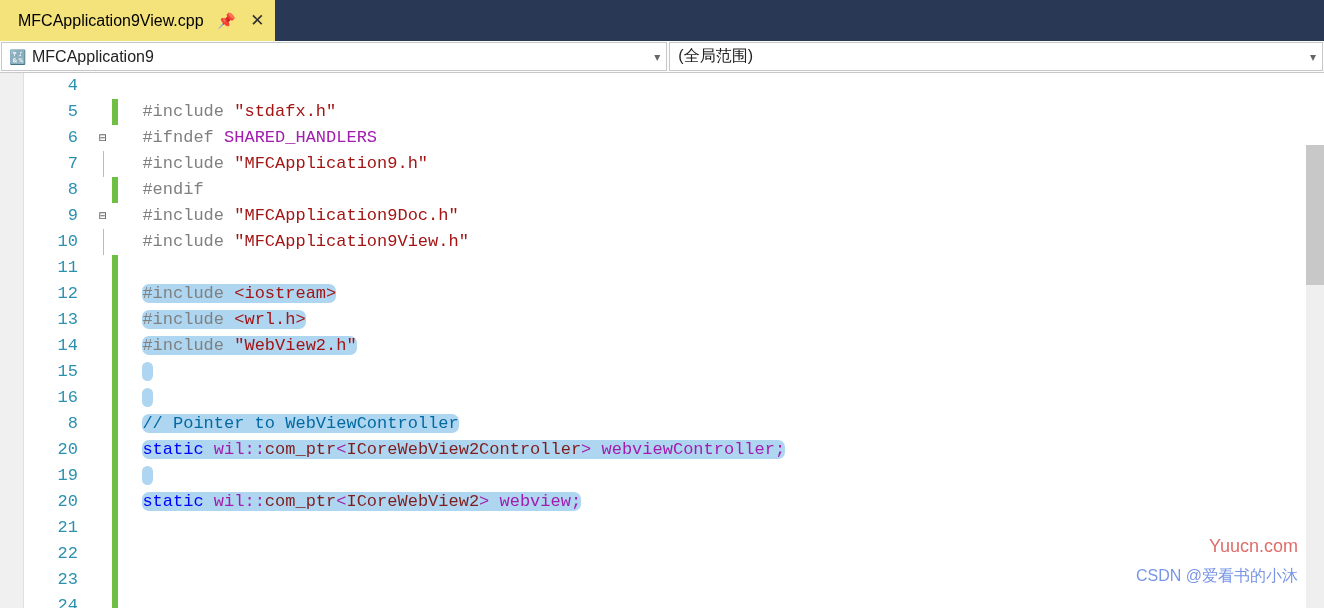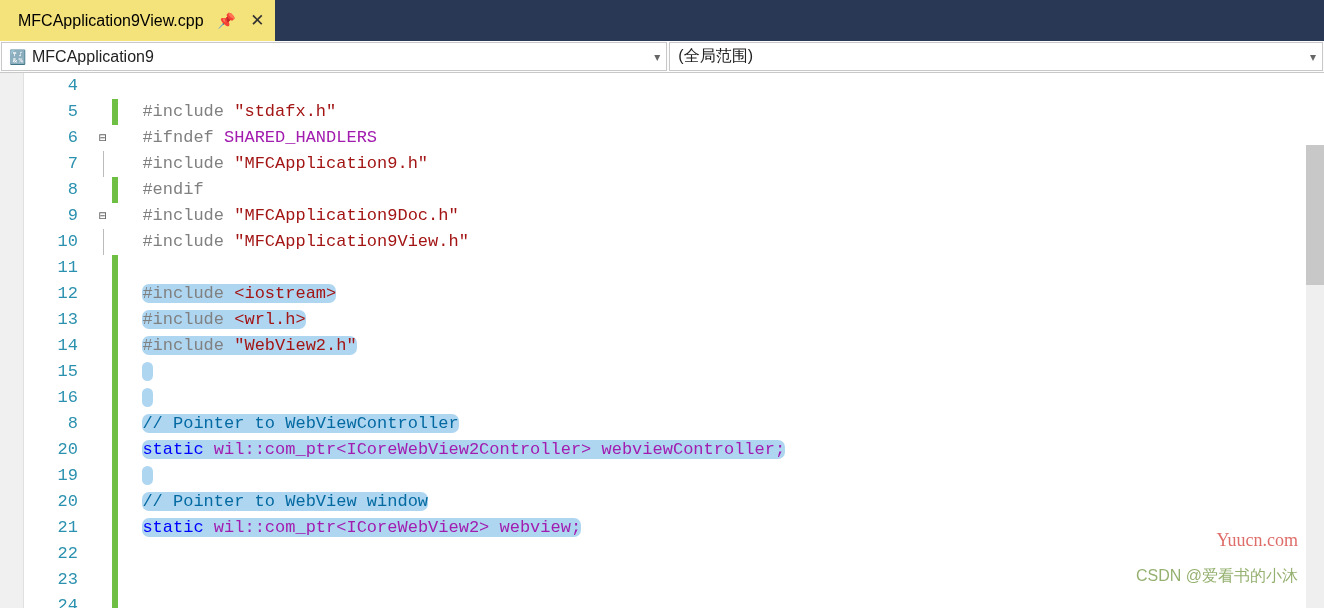--- a/index.html
+++ b/index.html
@@ -29,29 +29,29 @@
   .change-col { width: 6px; }
   .change-col .ch { height: 26px; }
   .ch.green { background: #6fbf44; }
   .code { flex: 1; padding-left: 4px; position: relative; }
   .line { height: 26px; line-height: 26px; white-space: pre; }
   
   
   .kw  { color: #0000ff; }     
   .pp  { color: #808080; }     
   .str { color: #a31515; }     
-  .typ { color: #a21caf; }     
+  .typ { color: #7f1d1d; }     
   .cmt { color: #0369a1; }     
   .txt { color: #a21caf; }
   
   .sel { background: #aed6f1; border-radius: 7px; }
   
   
-  .wm1 { position: absolute; right: 26px; bottom: 58px; color: #d9534f; font-family: Liberation Serif, serif; font-size: 18px; opacity: .85; pointer-events: none; text-align: center; }
-  .wm2 { position: absolute; right: 26px; bottom: 22px; color: #4d7c0f; font-family: "Microsoft YaHei", sans-serif; font-size: 16px; opacity: .6; pointer-events: none; }
+  .wm1 { position: absolute; right: 26px; bottom: 52px; color: #d9534f; font-family: Liberation Sans, sans-serif; font-size: 18px; opacity: .85; pointer-events: none; text-align: center; }
+  .wm2 { position: absolute; right: 26px; bottom: 22px; color: #1d4ed8; font-family: "Microsoft YaHei", sans-serif; font-size: 16px; opacity: .6; pointer-events: none; }
   .scrollbar { position: absolute; right: 0; top: 72px; bottom: 0; width: 18px; background: #efefef; }
   .scroll-thumb { position: absolute; top: 0; width: 100%; height: 140px; background: #c8c8c8; }
 </style>
 </head>
 <body>
 
 <div class="titlebar">
   <div class="tab">
     <span>MFCApplication9View.cpp</span>
     <span class="pin">📌</span>
@@ -152,21 +152,20 @@
       <div class="line">  <span class="pp">#include </span><span class="str">"MFCApplication9View.h"</span></div>
       <div class="line">  </div>
       <div class="line">  <span class="sel"><span class="pp">#include </span><span class="str">&lt;iostream&gt;</span></span></div>
       <div class="line">  <span class="sel"><span class="pp">#include </span><span class="str">&lt;wrl.h&gt;</span></span></div>
       <div class="line">  <span class="sel"><span class="pp">#include </span><span class="str">"WebView2.h"</span></span></div>
       <div class="line">  <span class="sel"> </span></div>
       <div class="line">  <span class="sel"> </span></div>
       <div class="line">  <span class="sel"><span class="cmt">// Pointer to WebViewController</span></span></div>
       <div class="line">  <span class="sel"><span class="kw">static</span> <span class="txt">wil::</span><span class="typ">com_ptr</span><span class="txt">&lt;</span><span class="typ">ICoreWebView2Controller</span><span class="txt">&gt; webviewController;</span></span></div>
       <div class="line">  <span class="sel"> </span></div>
-      <div class="line">  <span class="sel"><span class="cmt">// Pointer to WebView window</span></span></div>
       <div class="line">  <span class="sel"><span class="kw">static</span> <span class="txt">wil::</span><span class="typ">com_ptr</span><span class="txt">&lt;</span><span class="typ">ICoreWebView2</span><span class="txt">&gt; webview;</span></span></div>
       <div class="line">  </div>
     </div>
 
   <div class="scrollbar">
     <div class="scroll-thumb"></div>
   </div>
 
   <div class="wm1">Yuucn.com</div>
   <div class="wm2">CSDN @爱看书的小沐</div>

